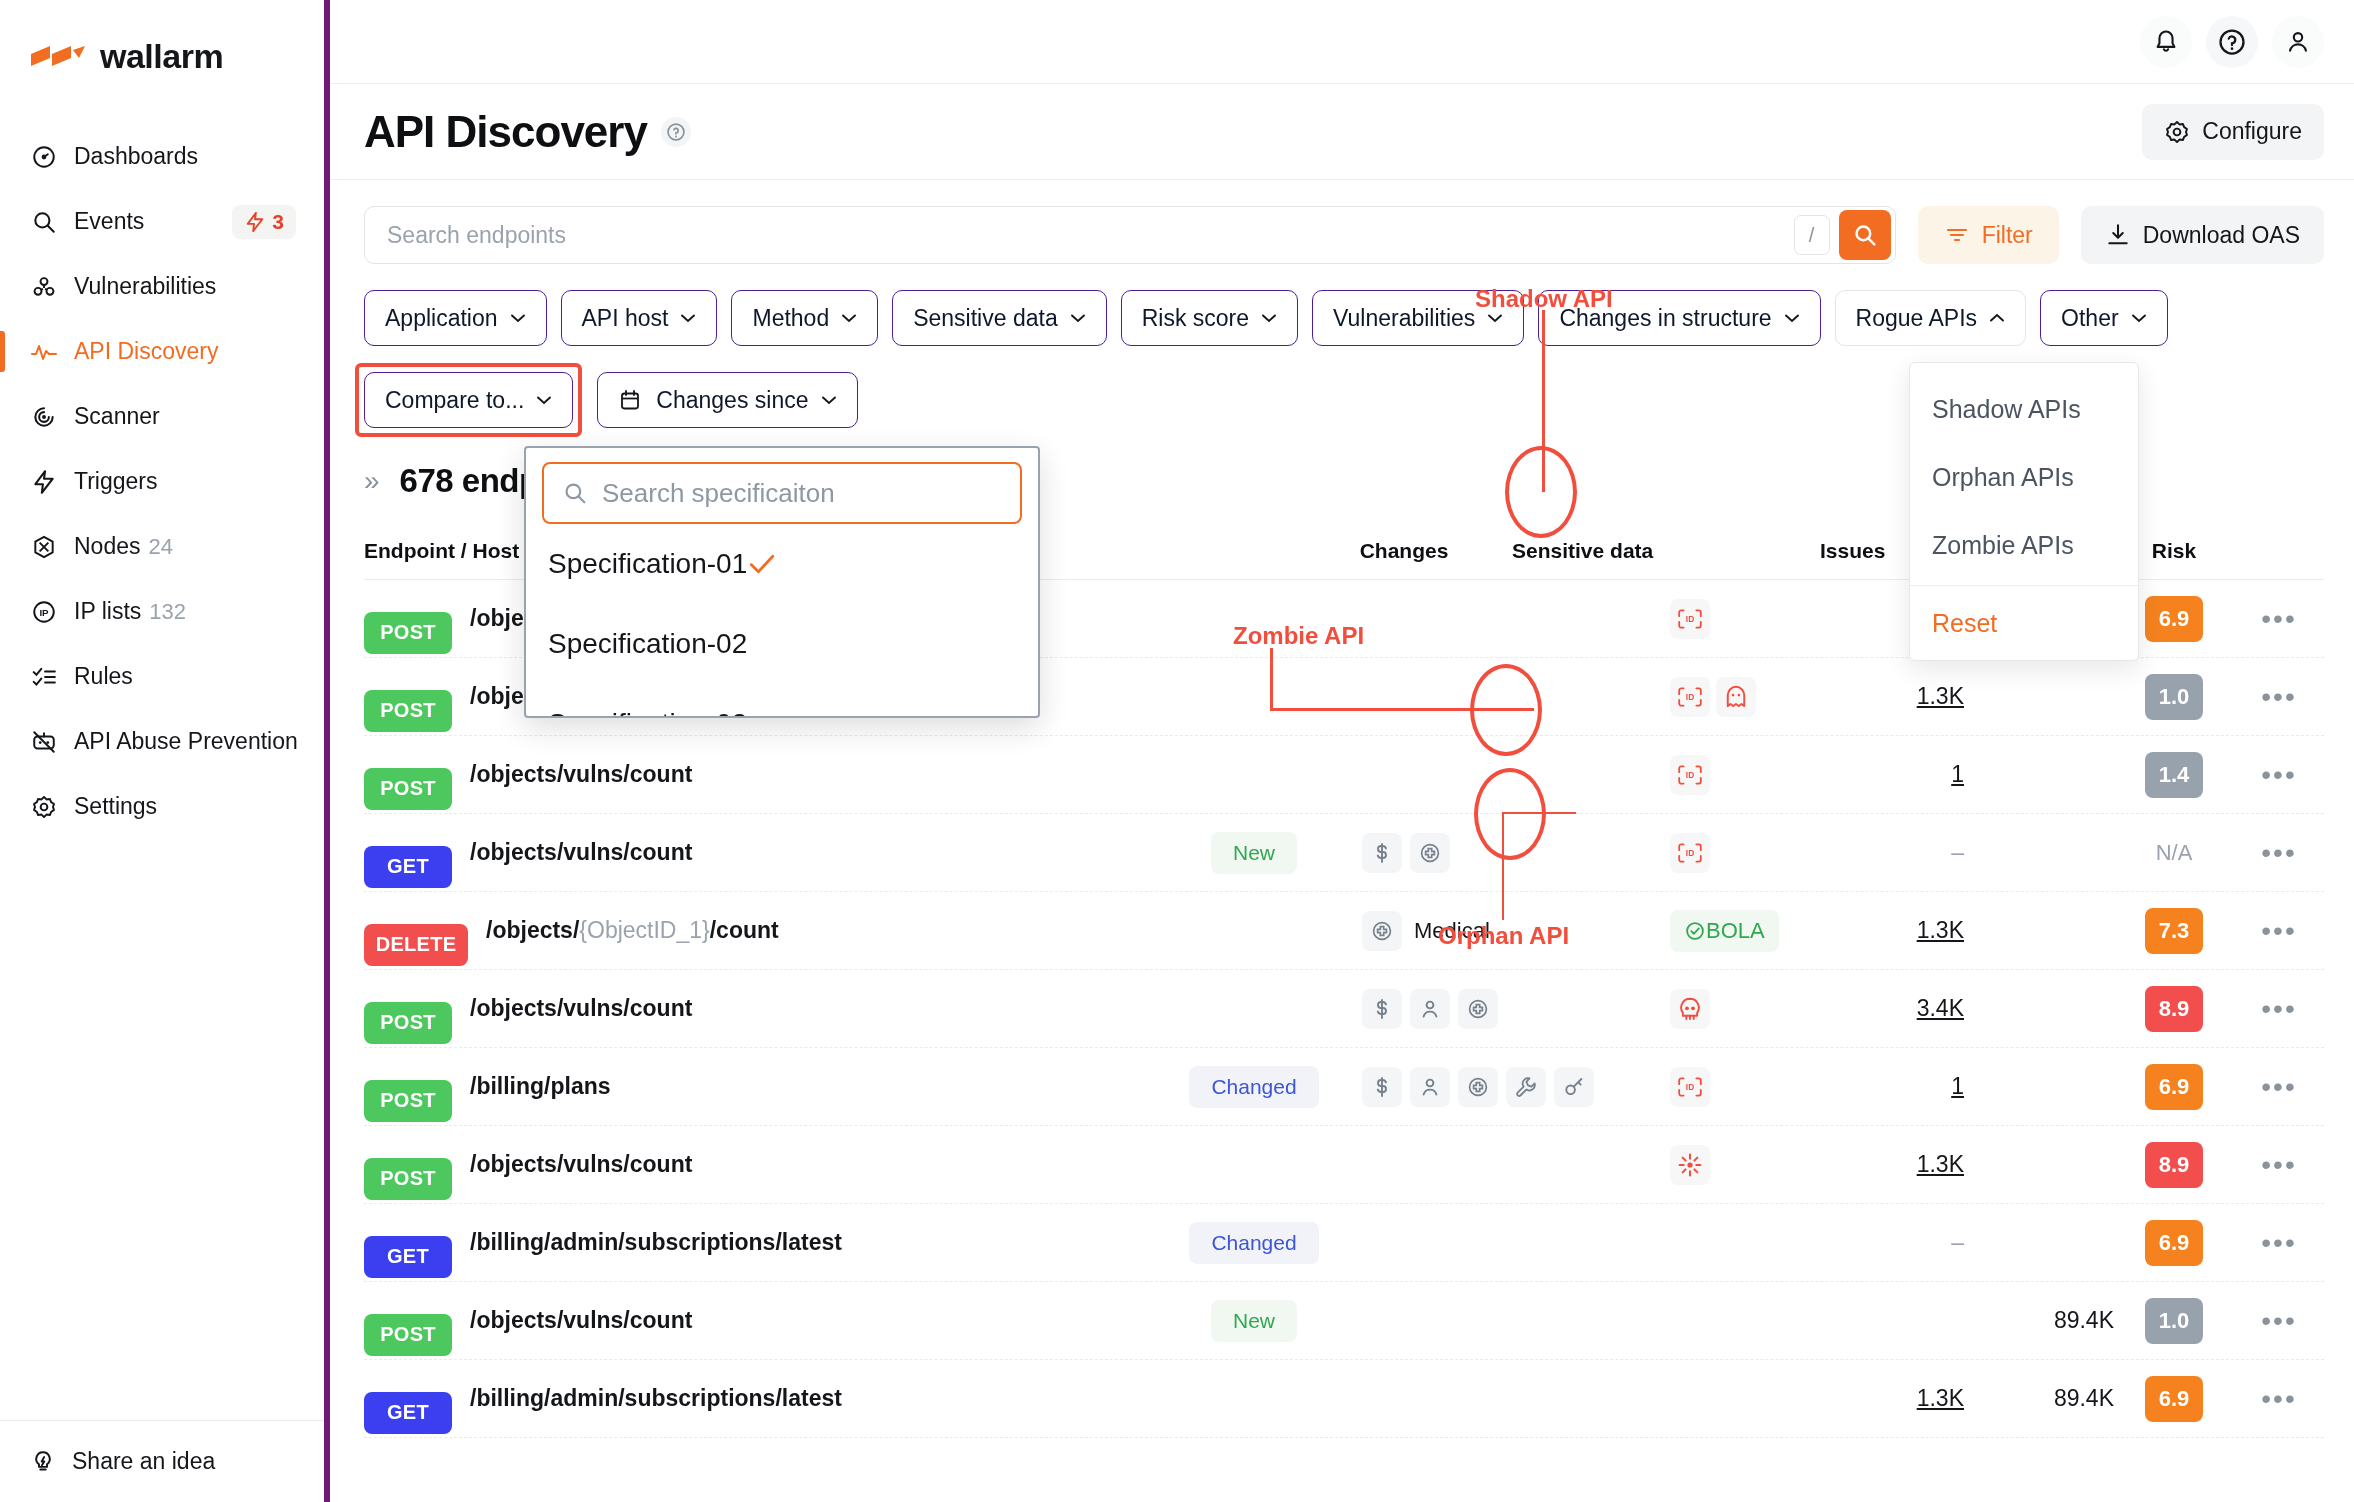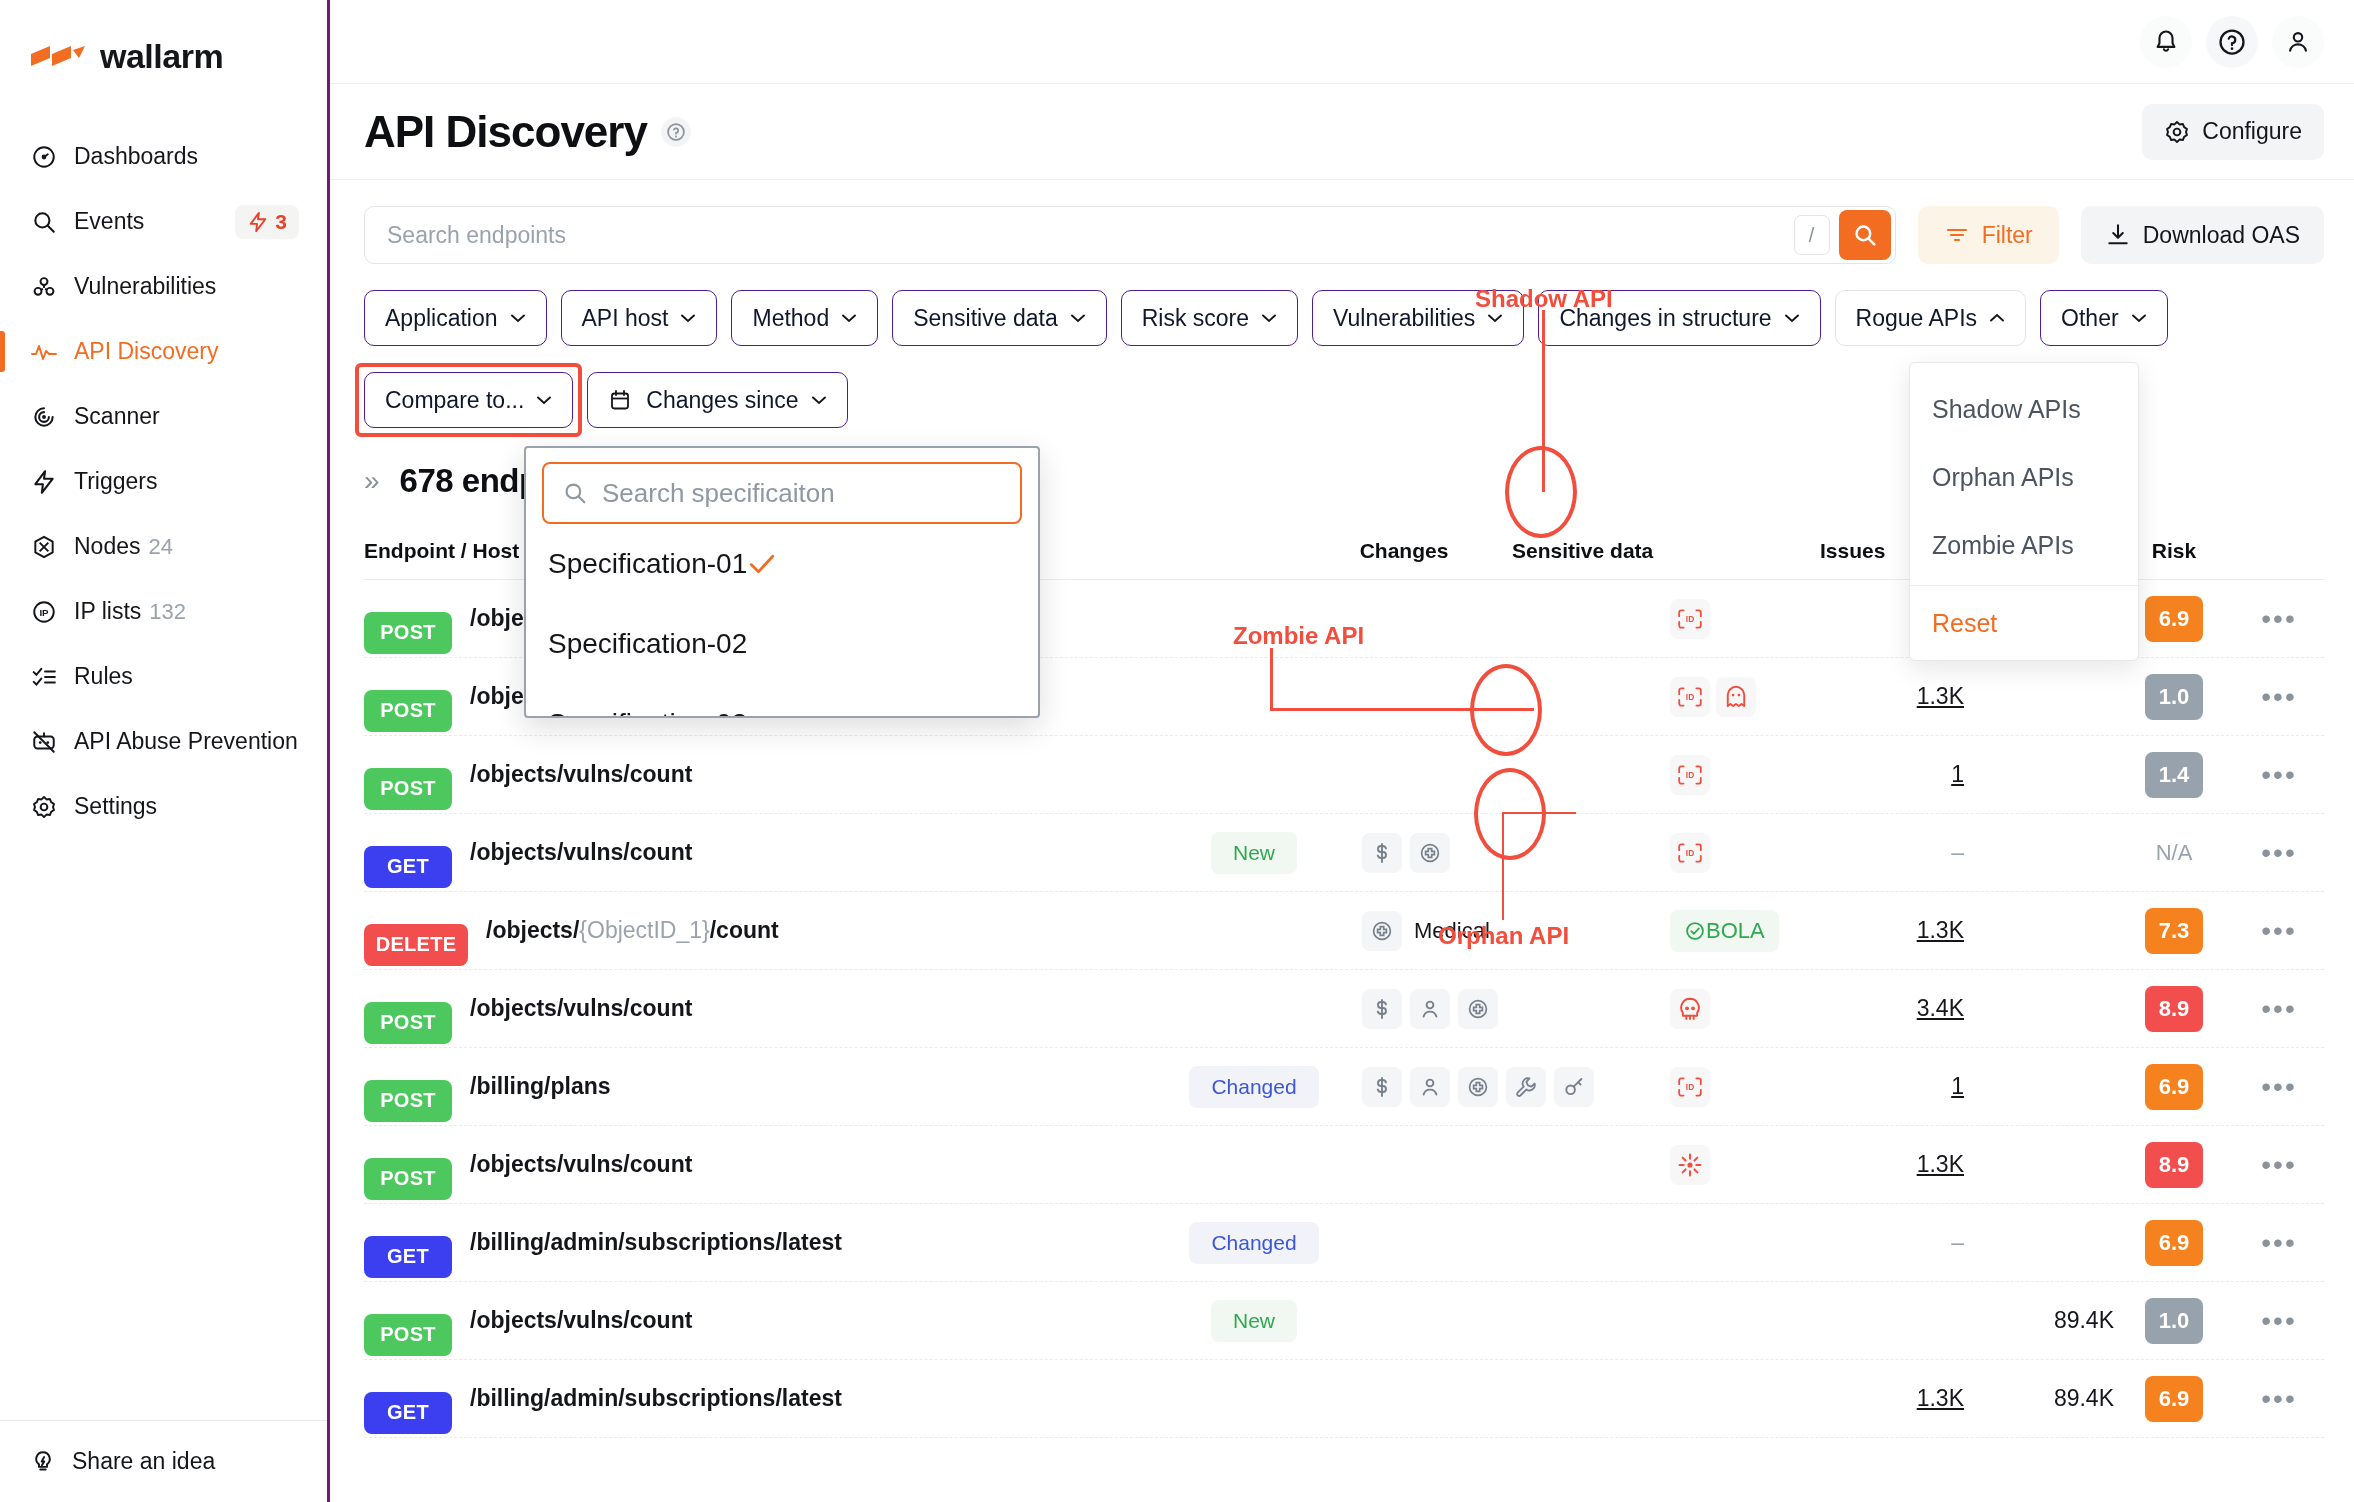--- a/index.html
+++ b/index.html
@@ -9,21 +9,21 @@
     background: #ffffff;
     overflow: hidden;
     -webkit-font-smoothing: antialiased;
   }
   .app { display: flex; width: 2354px; height: 1502px; position: relative; }
 
   
   .sidebar {
     width: 330px; height: 1502px;
     background: #fff;
-    border-right: 3px solid #701a75;
+    border-right: 6px solid #701a75;
     position: relative; flex: 0 0 330px;
   }
   .logo-row { display: flex; align-items: center; gap: 14px; padding: 28px 0 0 30px; height: 84px;}
   .logo-mark { width: 56px; height: 30px; position: relative; flex:0 0 56px;}
   .logo-text { font-size: 34px; font-weight: 700; letter-spacing: -0.5px; color: #14161a; }
   .nav { margin-top: 40px; }
   .nav-item {
     display: flex; align-items: center; gap: 16px;
     height: 65px; padding-left: 30px; position: relative; cursor: pointer;
     font-size: 23px; color: #14161a;
@@ -530,21 +530,21 @@
       <span class="chip-hl-wrap">
         <div class="chip">
           <span>Compare to...</span>
           <span>
               <svg width="16" height="10" viewBox="0 0 16 10" fill="none" stroke="#14161a" stroke-width="1.9" stroke-linecap="round">
                 <path d="M2 2.5 L8 8 L14 2.5"></path>
               </svg>
             </span>
         </div>
       </span>
-      <div class="chip" style="margin-left:0;">
+      <div class="chip" style="margin-left:10px;">
         <span class="cal">
           <svg width="24" height="24" viewBox="0 0 24 24" fill="none" stroke="#14161a" stroke-width="1.8" stroke-linejoin="round">
               <rect x="4" y="5.5" width="16" height="15" rx="2.4"></rect>
               <path d="M8 3 V7 M16 3 V7" stroke-linecap="round"></path>
               <path d="M4 10.5 H20"></path>
             </svg>
         </span>
         <span>Changes since</span>
         <span>
             <svg width="16" height="10" viewBox="0 0 16 10" fill="none" stroke="#14161a" stroke-width="1.9" stroke-linecap="round">

